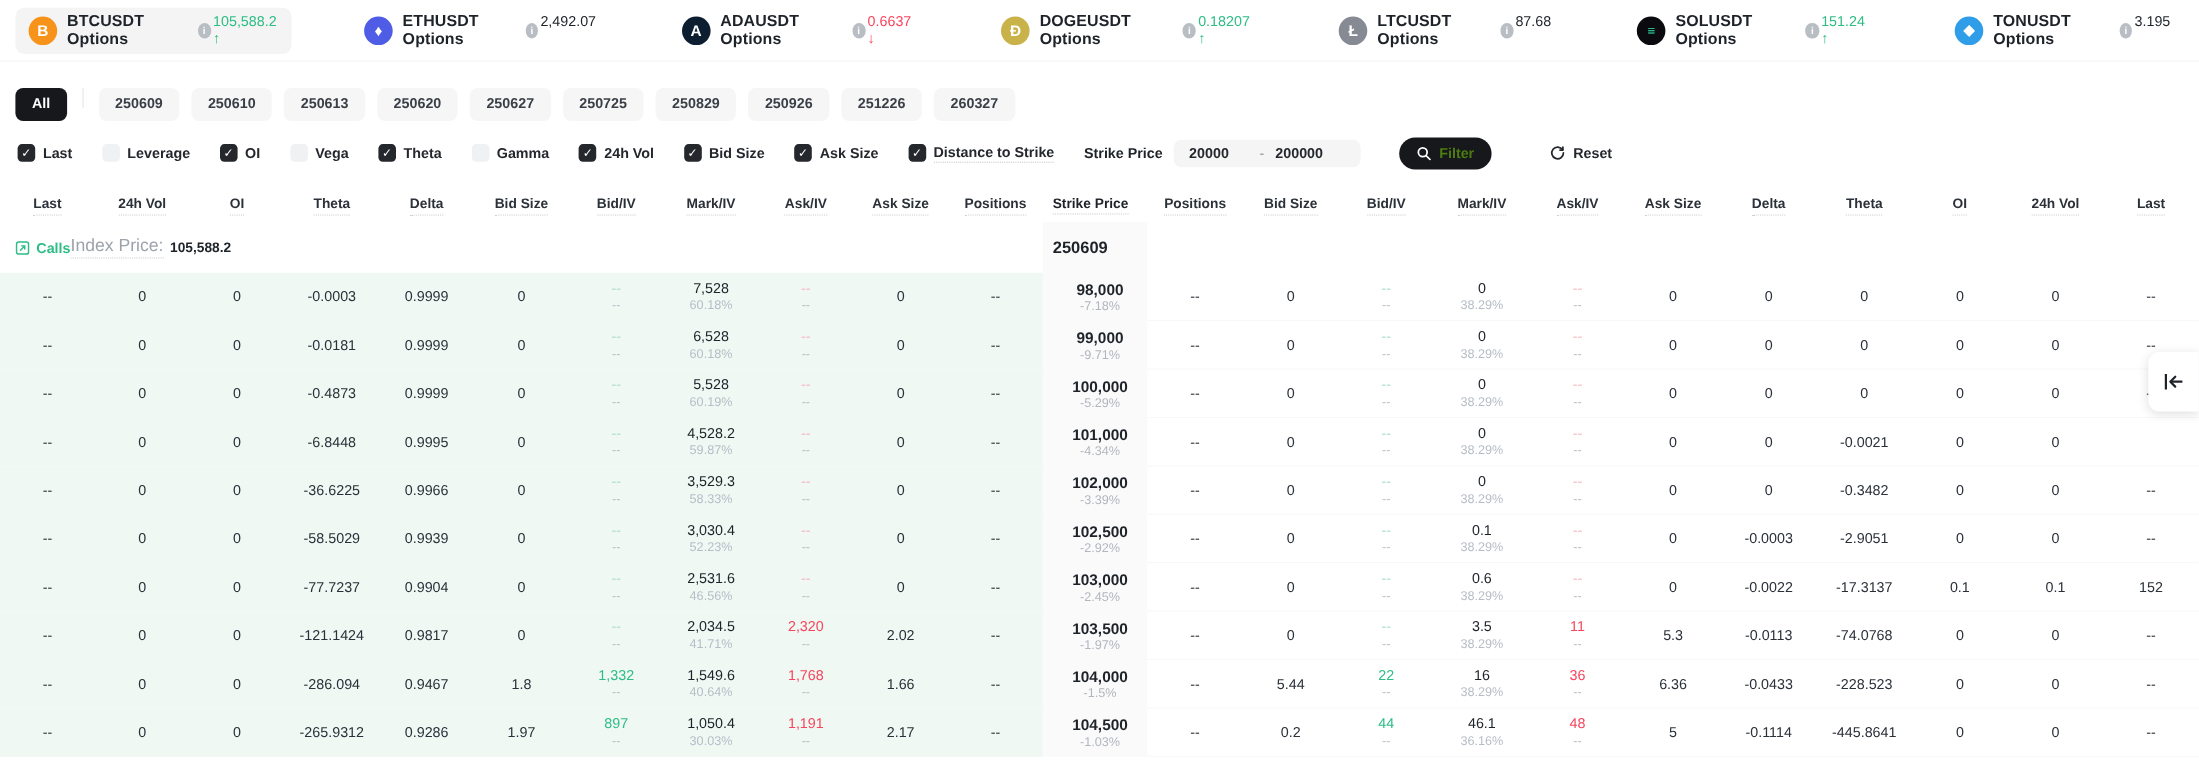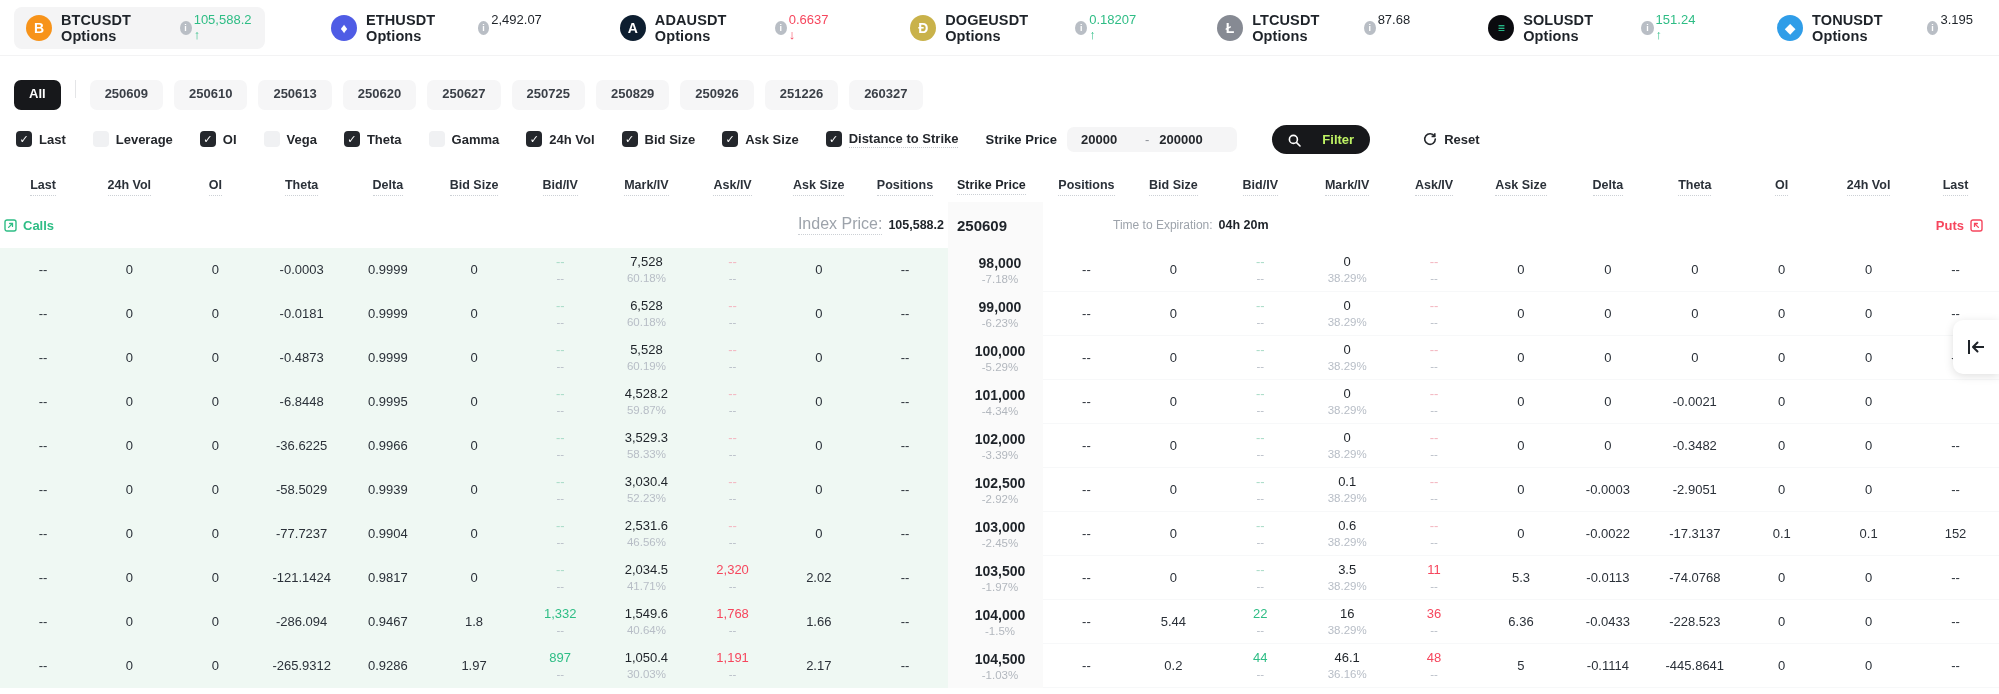--- a/index.html
+++ b/index.html
@@ -38,38 +38,38 @@
     color:#fff;font-size:11px;font-weight:700;}
   .chk.checked .box{background:#24272c;}
   .chk-label{font-size:13px;font-weight:600;color:#24272c;}
   .chk.dotted .chk-label{border-bottom:1px dotted #c6cace;padding-bottom:1px;}
   .strike-filter{display:flex;align-items:center;gap:10px;}
   .strike-label{font-size:13px;font-weight:600;}
   .strike-inputs{display:flex;align-items:center;gap:10px;background:#f5f5f6;border-radius:7px;padding:5px 14px;}
   .strike-inputs input{border:0;background:transparent;outline:none;font-size:13px;font-weight:600;width:54px;
     font-family:"Liberation Sans","DejaVu Sans",sans-serif;color:#24272c;}
   .strike-inputs .sep{color:#8b9097;font-size:13px;}
-  .btn-filter{display:flex;align-items:flex-end;gap:21px;background:var(--black);color:#bef264;border:0;border-radius:16px;
+  .btn-filter{display:flex;align-items:center;gap:7px;background:var(--black);color:#4d7c0f;border:0;border-radius:16px;
     padding:7px 16px;font-size:13px;font-weight:600;cursor:pointer;margin-left:8px;font-family:inherit;}
   .btn-reset{display:flex;align-items:center;gap:7px;background:transparent;border:0;font-size:13px;font-weight:600;
     color:#24272c;cursor:pointer;margin-left:26px;font-family:inherit;}
   
   .table{margin-top:18px;position:relative;}
   .row{display:flex;width:1999px;}
   .sec-calls{width:948px;display:flex;}
   .sec-strike{width:95px;flex:0 0 95px;}
   .sec-puts{flex:1;display:flex;}
   .cell{flex:1;display:flex;flex-direction:column;align-items:center;justify-content:center;line-height:16px;}
   .hrow{height:32px;}
   .hrow .cell span{font-size:12.5px;font-weight:600;color:#2b3139;border-bottom:1px dotted #ccd0d5;padding-bottom:2px;}
   .hrow .sec-strike{display:flex;align-items:center;padding-left:9px;}
   .hrow .sec-strike span{font-size:12.5px;font-weight:600;border-bottom:1px dotted #ccd0d5;padding-bottom:2px;}
   
   .subrow{height:46px;display:flex;align-items:stretch;}
-  .subrow .sec-calls{align-items:center;justify-content:space-between;padding:0 4px;}
+  .subrow .sec-calls{align-items:center;padding:0 14px;}
   .side-tag{display:flex;align-items:center;gap:6px;font-size:13px;font-weight:600;}
   .side-tag.calls{color:var(--green);}
   .side-tag.puts{color:var(--red);}
   .idx{display:flex;align-items:center;gap:6px;}
   .idx-label{font-size:16px;color:#9da3ab;border-bottom:1px dotted #ccd0d5;padding-bottom:1px;}
   .idx-val{font-size:12.5px;font-weight:600;}
   .subrow .sec-strike{background:var(--strike-bg);display:flex;align-items:center;padding-left:9px;}
   .sub-expiry{font-size:15px;font-weight:700;}
   .subrow .sec-puts{align-items:center;justify-content:space-between;padding:0 16px 0 70px;}
   .tte{display:flex;align-items:center;gap:6px;}
@@ -403,35 +403,20 @@
         <span>Calls</span>
       </span>
       <span class="idx">
         <span class="idx-label">Index Price:</span>
         <span class="idx-val">105,588.2</span>
       </span>
     </div>
     <div class="sec-strike">
       <span class="sub-expiry">250609</span>
     </div>
-    <div class="sec-puts">
-      <span class="tte">
-        <span class="tte-label">Time to Expiration:</span>
-        <span class="tte-val">04h 20m</span>
-      </span>
-      <span class="side-tag puts">
-        <span>Puts</span>
-        <span>
-            <svg width="13" height="13" viewBox="0 0 13 13">
-              <rect x="1" y="1" width="11" height="11" rx="2" fill="none" stroke="#f6465d" stroke-width="1.4"></rect>
-              <path d="M4.6 4.6 8.4 8.4M4.5 7.4v-2.9h2.9" fill="none" stroke="#f6465d" stroke-width="1.3" stroke-linecap="round"></path>
-            </svg>
-          </span>
-      </span>
-    </div>
   </div>
 
   <div id="rows-host">
   <div class="row data-row">
     <div class="sec-calls">
       <div class="cell">
             <span class="v">--</span>
           </div>
       <div class="cell">
             <span class="v">0</span>
@@ -545,21 +530,21 @@
           </div>
       <div class="cell">
             <span class="v">0</span>
           </div>
       <div class="cell">
             <span class="v">--</span>
           </div>
     </div>
     <div class="sec-strike">
       <span class="strike">99,000</span>
-      <span class="dist">-6.23%</span>
+      <span class="dist">-9.71%</span>
     </div>
     <div class="sec-puts">
       <div class="cell">
             <span class="v">--</span>
           </div>
       <div class="cell">
             <span class="v">0</span>
           </div>
       <div class="cell">
             <span class="v bid-top dim">--</span>

